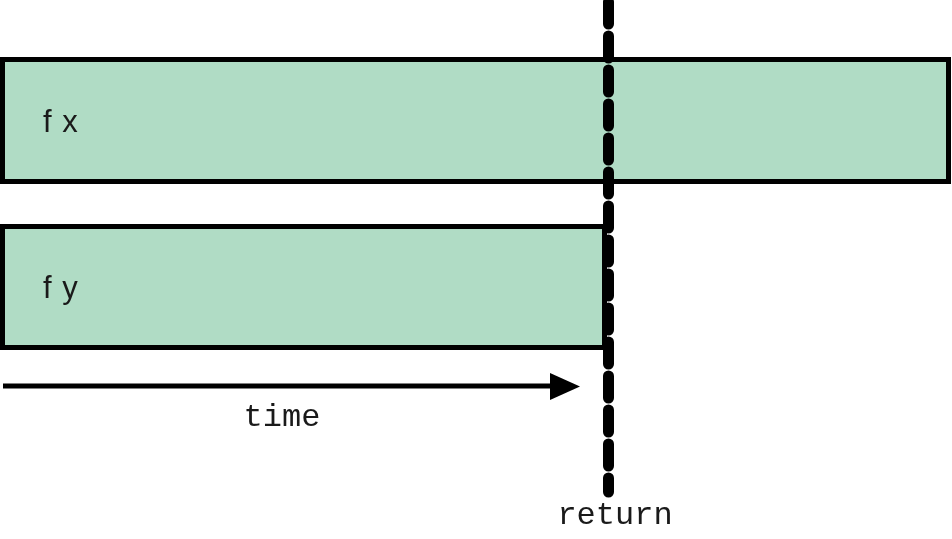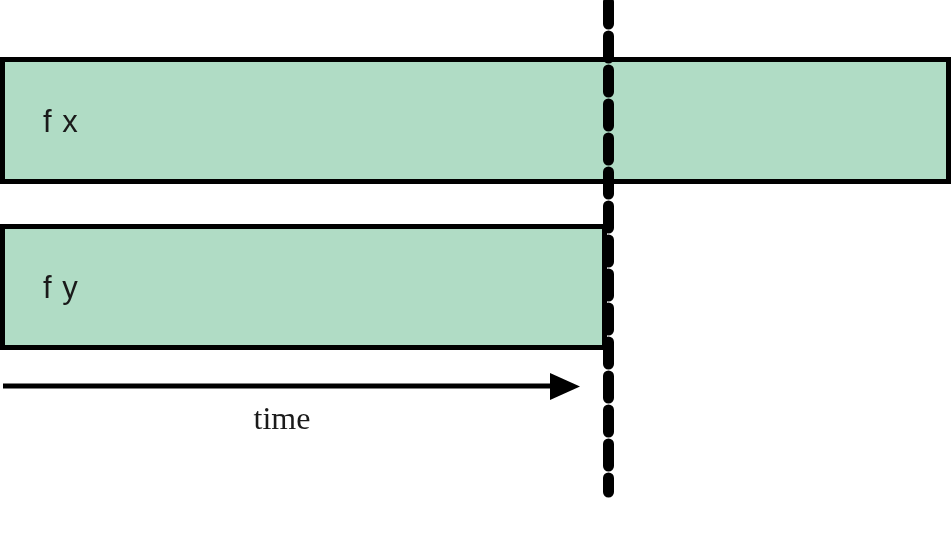--- a/index.html
+++ b/index.html
@@ -65,21 +65,21 @@
     position: absolute;
     left: 590px;
     top: -8px;
     width: 40px;
     height: 510px;
   }
   .axis-caption {
     position: absolute;
     color: #1a1a1a;
     font-size: 32px;
-    font-family: Liberation Serif, serif;
+    font-family: Liberation Mono, monospace;
     font-stretch: condensed;
     white-space: nowrap;
     line-height: 1;
     text-align: center;
   }
   #label-time {
     left: 182px;
     top: 402px;
     width: 200px;
   }
@@ -104,14 +104,15 @@
     <line x1="3" y1="18" x2="556" y2="18" stroke="#000000" stroke-width="5"></line>
     <polygon points="550,5 580,18.5 550,32" fill="#000000"></polygon>
   </svg>
 
   <div class="axis-caption" id="label-time">time</div>
 
   <svg id="return-marker" viewBox="0 0 40 510" xmlns="http://www.w3.org/2000/svg">
     <line x1="18.5" y1="10" x2="18.5" y2="500" stroke="#000000" stroke-width="11" stroke-linecap="round" stroke-dasharray="22 12"></line>
   </svg>
 
+  <div class="axis-caption" id="label-return">return</div>
 
 </div>
 
 </body></html>

